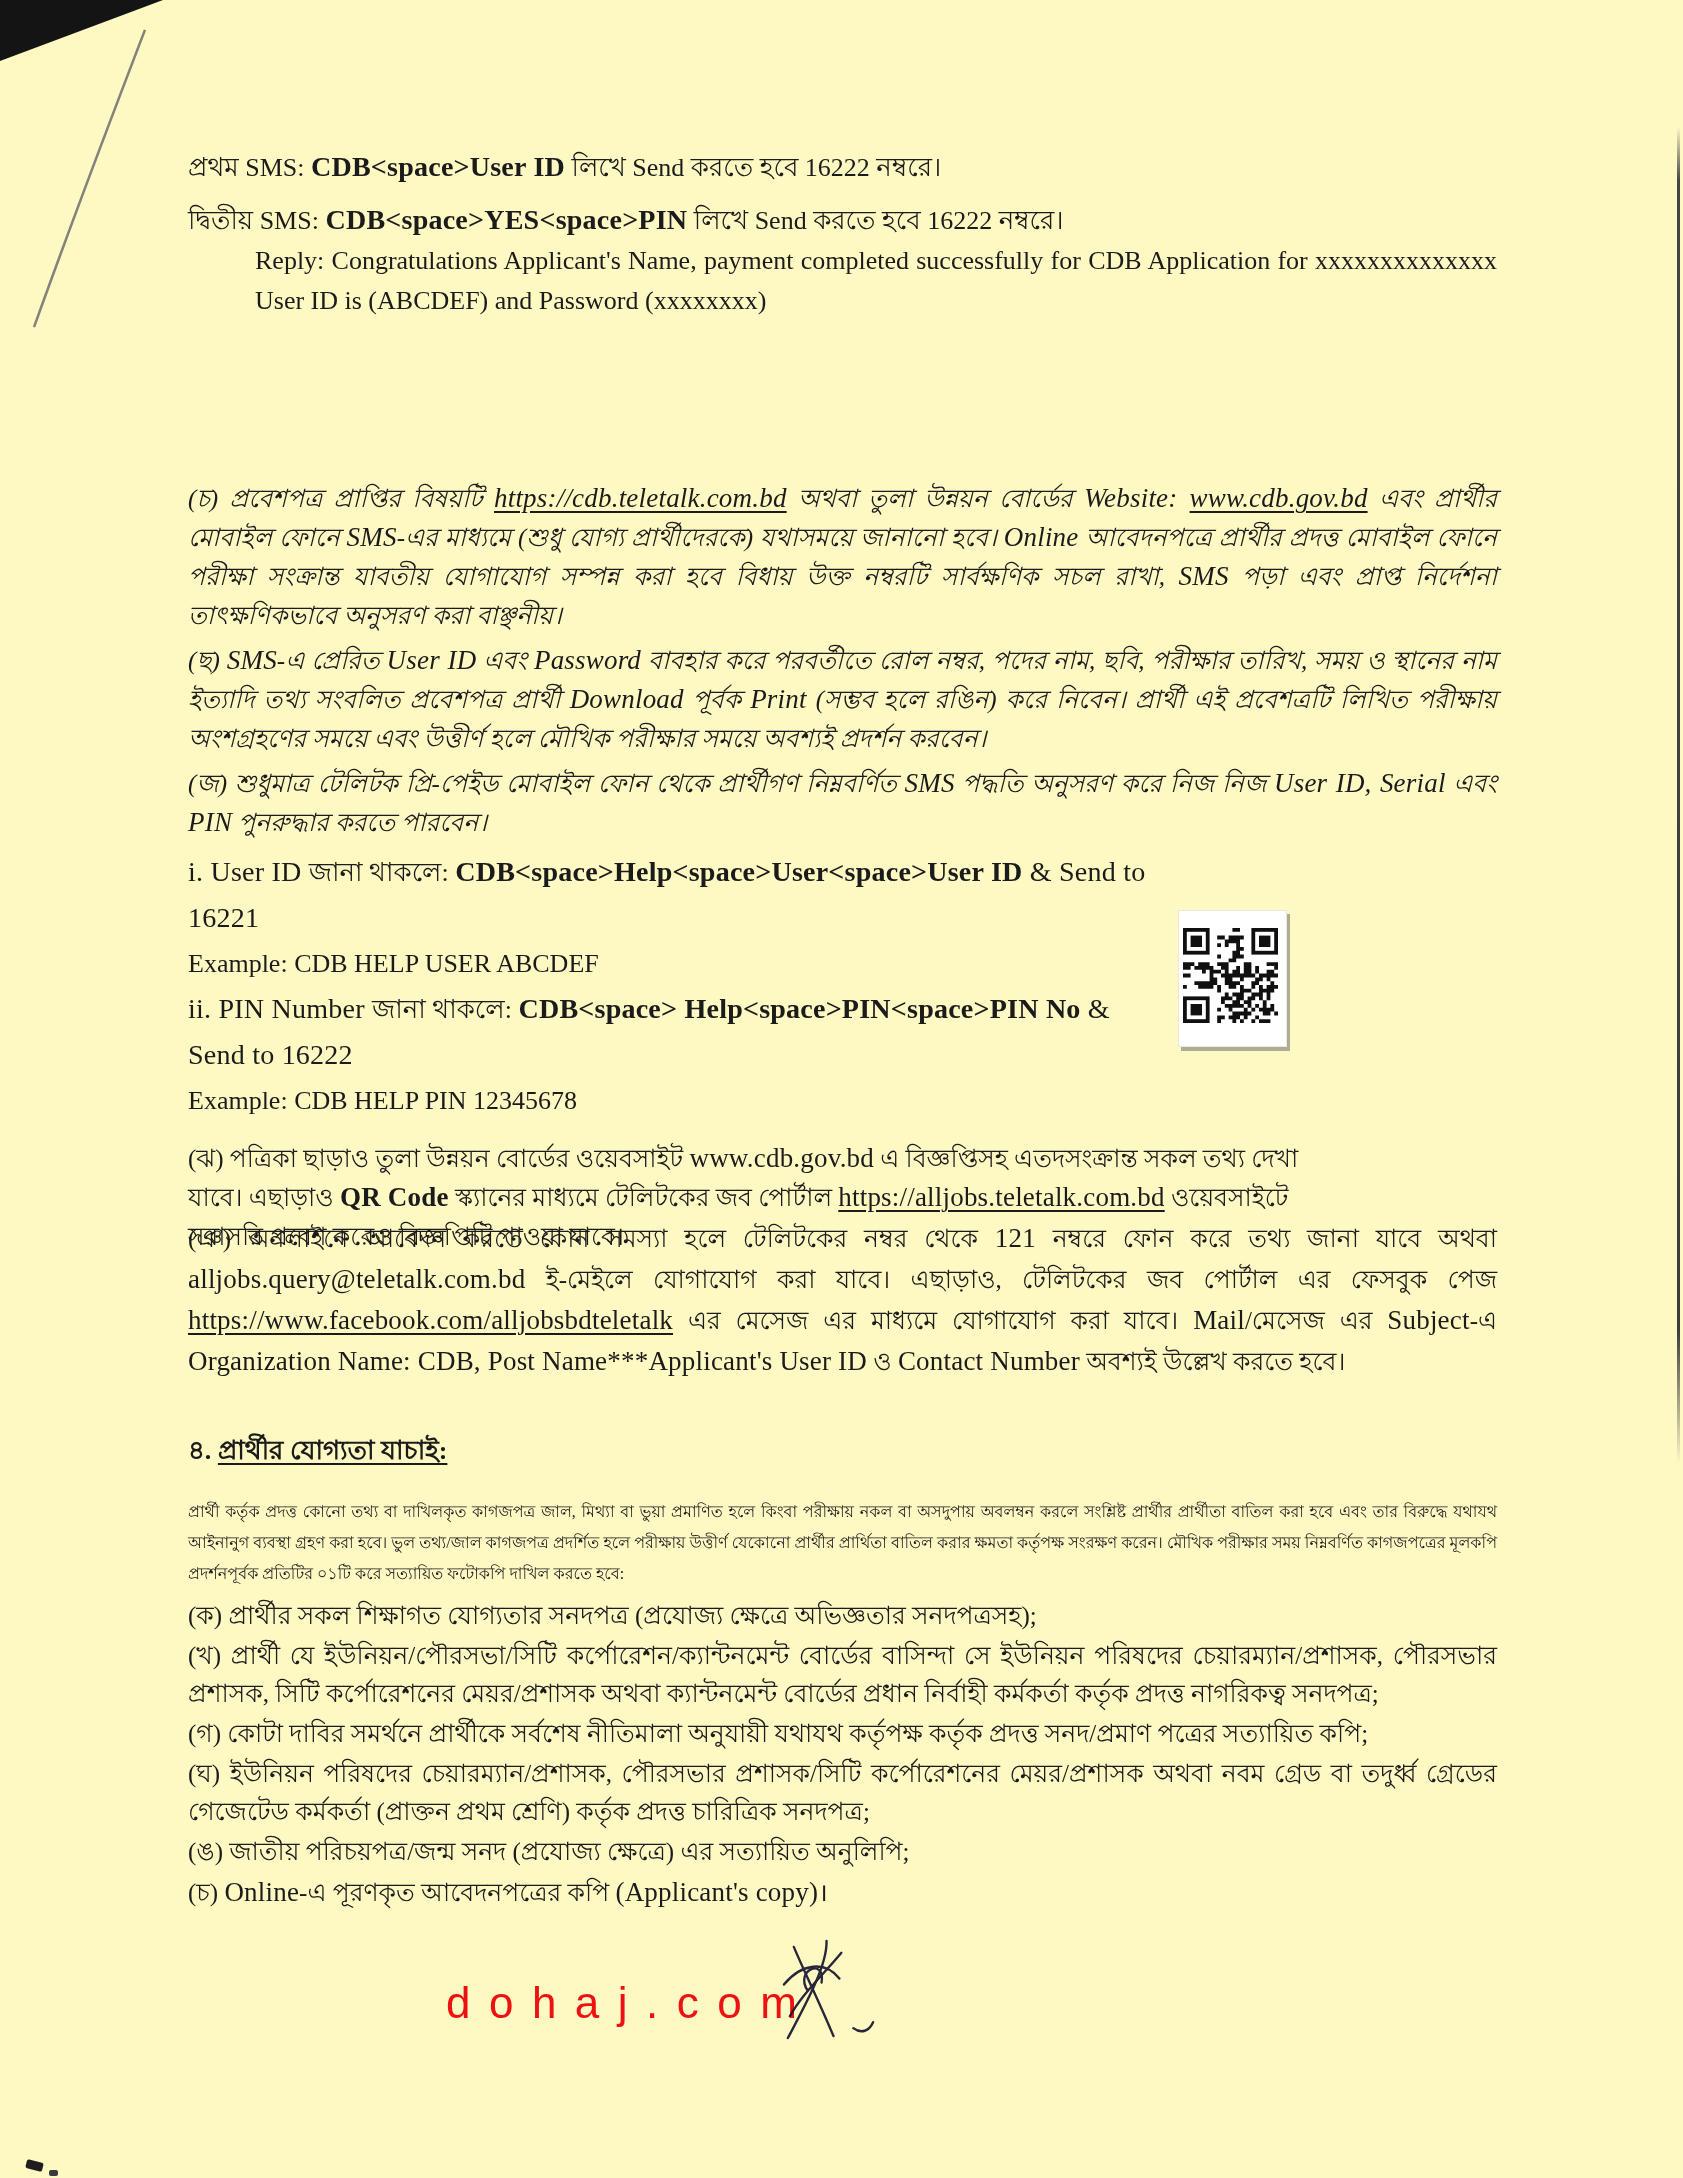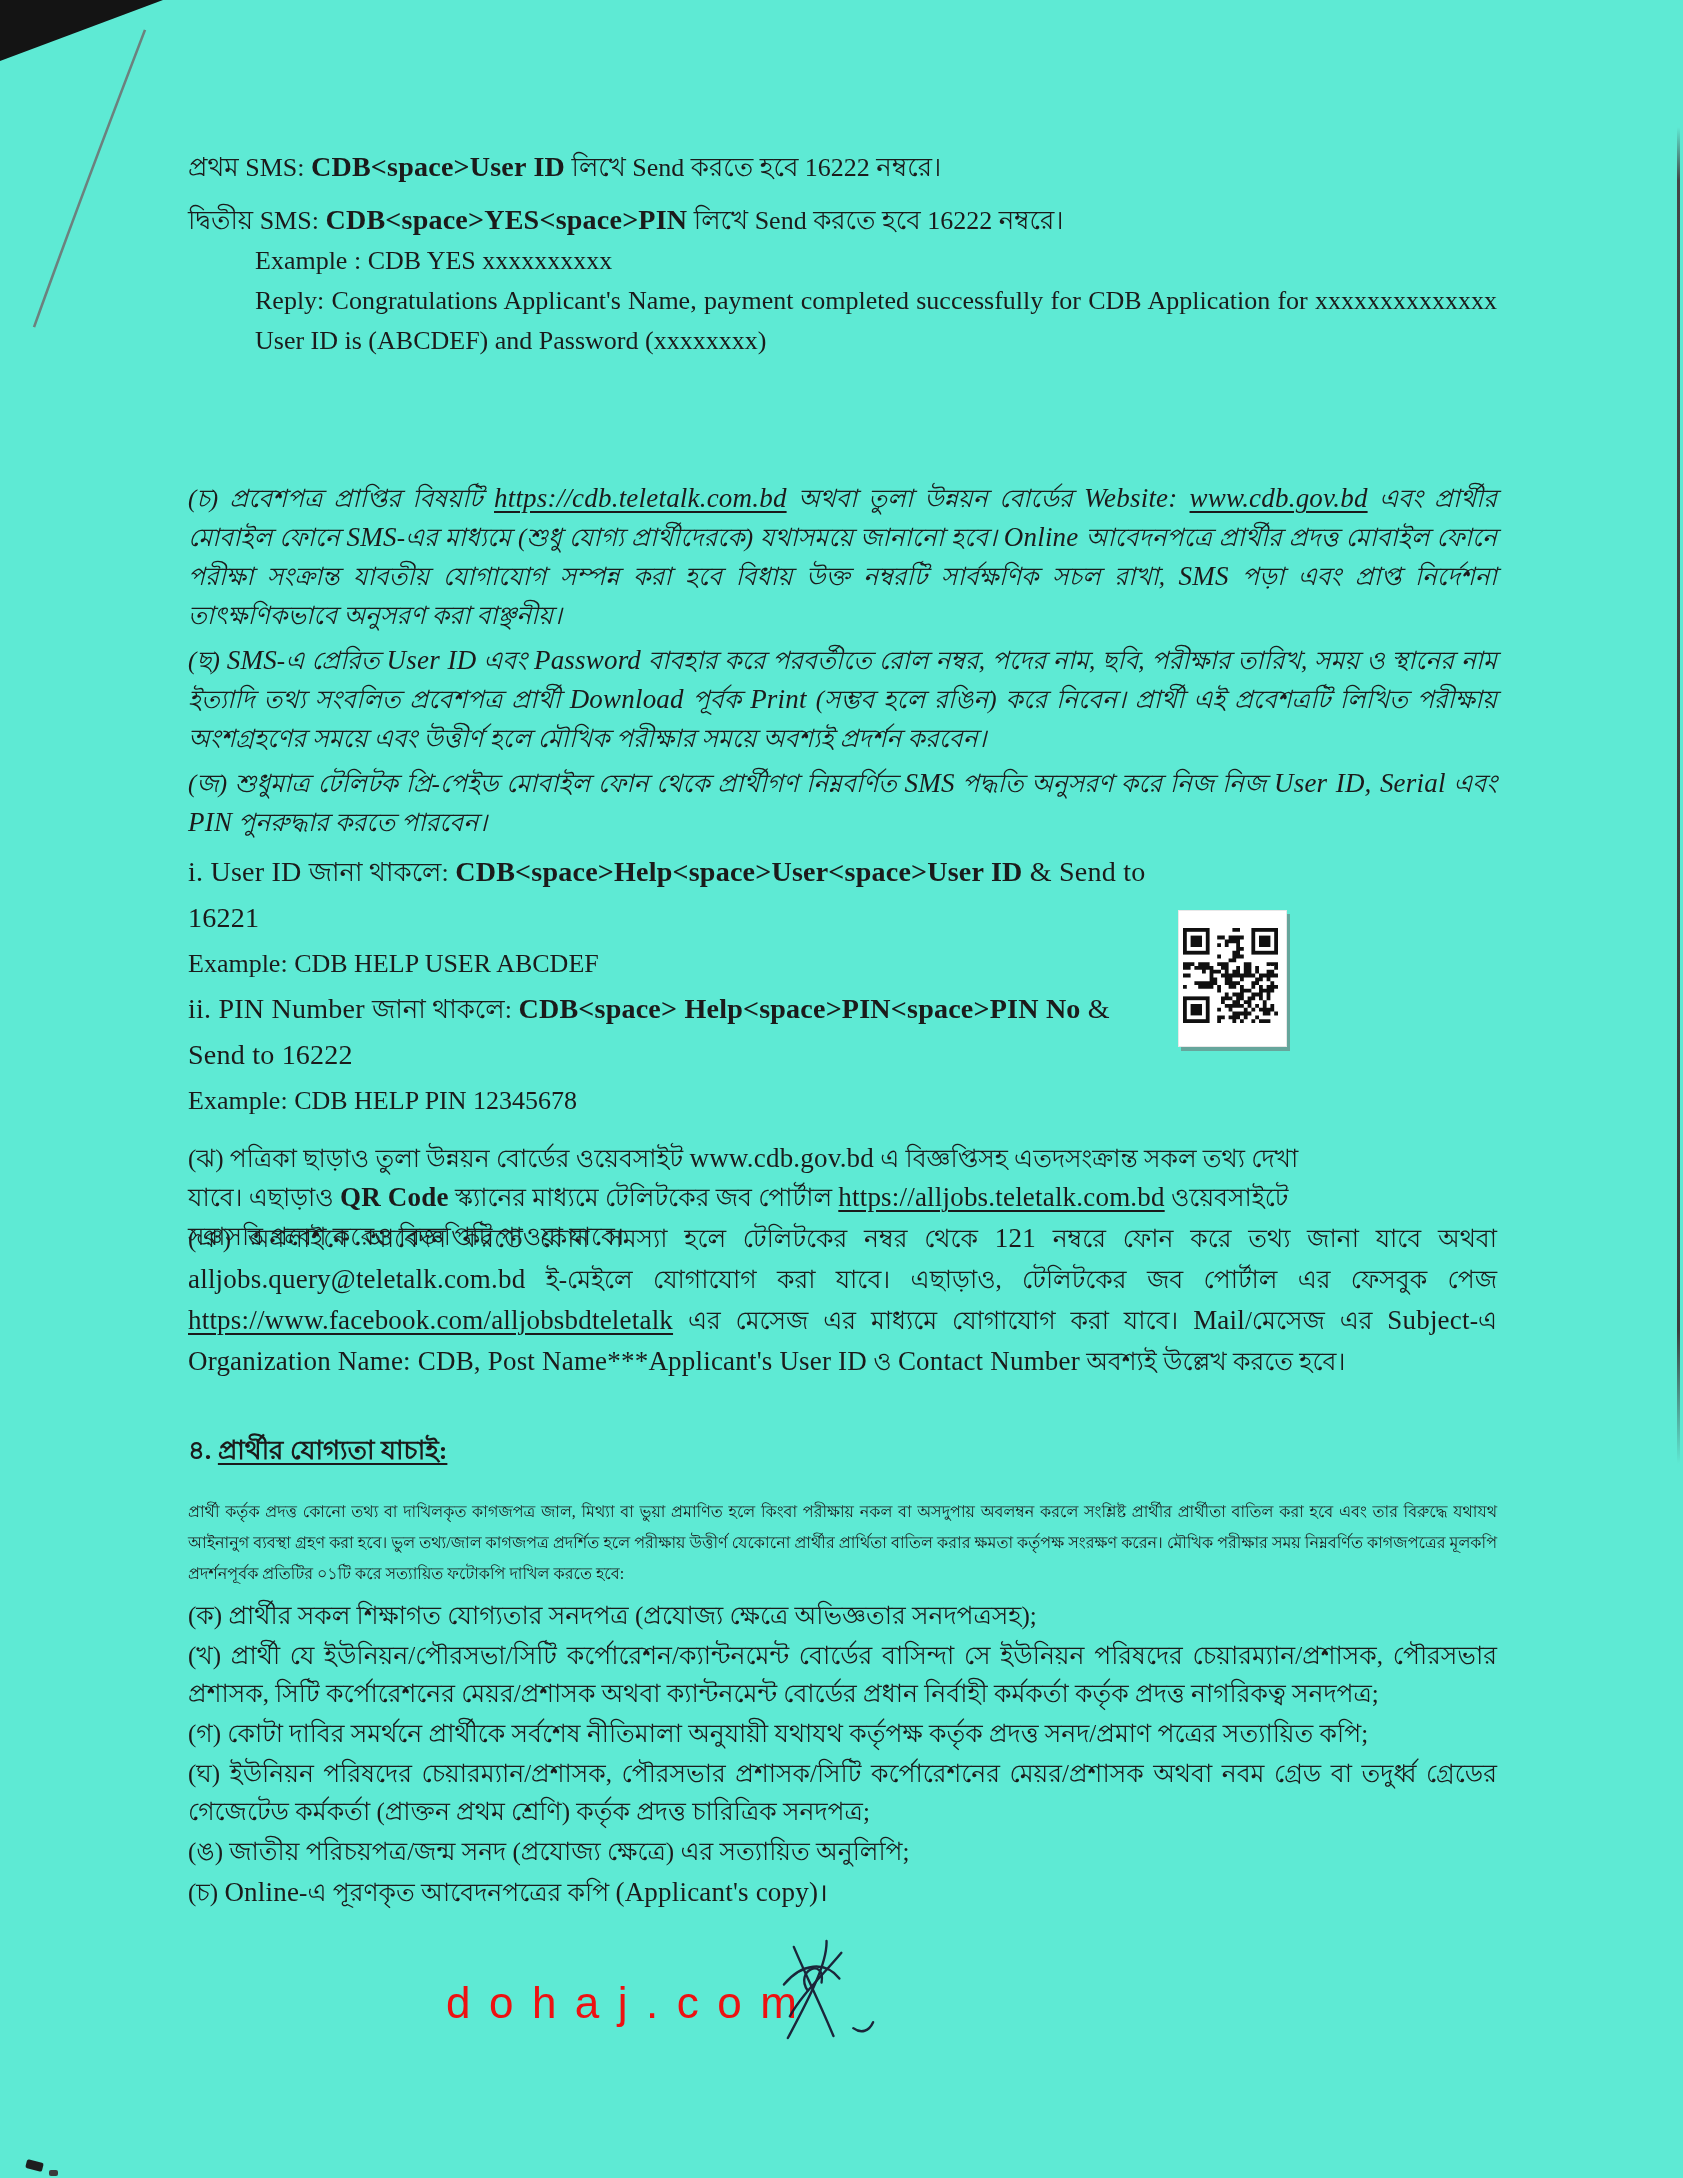--- a/index.html
+++ b/index.html
@@ -1,18 +1,18 @@
 <!DOCTYPE html>
 <html><head>
 <meta charset="utf-8">
 <style>
   html,body{margin:0;padding:0;background:#cfcfcf;}
   .page{
     position:relative; width:1683px; height:2178px; margin:0 auto;
-    background:#5eead4; overflow:hidden;
+    background:#fef9c3; overflow:hidden;
     font-family:"Liberation Serif","DejaVu Serif",serif;
     color:#1b1b1b;
   }
   p{margin:0;padding:0;}
   .grp{position:absolute; left:188px; width:1309px;}
   .j{text-align:justify;}
   .seg{white-space:pre-wrap;}
   .b{font-weight:700;}
   .u{text-decoration:underline; text-underline-offset:4px; text-decoration-thickness:2px;}
   .lat{font-size:1.08em; letter-spacing:0.2px;}
@@ -87,21 +87,20 @@
   <div class="artifact-dot2"></div>
 
   <div class="grp" id="grp-sms">
     <div>
       <p class="sms-line"><span class="seg">প্রথম SMS: </span><span class="seg b lat">CDB&lt;space&gt;User ID</span><span class="seg"> লিখে Send করতে হবে 16222 নম্বরে।</span></p>
     </div>
     <div class="gap-sms"></div>
     <div>
       <p class="sms-line"><span class="seg">দ্বিতীয় SMS: </span><span class="seg b lat">CDB&lt;space&gt;YES&lt;space&gt;PIN</span><span class="seg"> লিখে Send করতে হবে 16222 নম্বরে।</span></p>
       <div class="sms-indent">
-        <p>Example : CDB YES xxxxxxxxxx</p>
         <p class="j">Reply: Congratulations Applicant's Name, payment completed successfully for CDB Application for xxxxxxxxxxxxxx User ID is (ABCDEF) and Password (xxxxxxxx)</p>
       </div>
     </div>
   </div>
 
   <div class="grp" id="grp-paras">
     <p class="bnpara j"><span class="seg">(চ) প্রবেশপত্র প্রাপ্তির বিষয়টি </span><span class="seg lat u">https://cdb.teletalk.com.bd</span><span class="seg"> অথবা তুলা উন্নয়ন বোর্ডের </span><span class="seg lat">Website: </span><span class="seg lat u">www.cdb.gov.bd</span><span class="seg"> এবং প্রার্থীর মোবাইল ফোনে </span><span class="seg lat">SMS</span><span class="seg">-এর মাধ্যমে (শুধু যোগ্য প্রার্থীদেরকে) যথাসময়ে জানানো হবে। </span><span class="seg lat">Online</span><span class="seg"> আবেদনপত্রে প্রার্থীর প্রদত্ত মোবাইল ফোনে পরীক্ষা সংক্রান্ত যাবতীয় যোগাযোগ সম্পন্ন করা হবে বিধায় উক্ত নম্বরটি সার্বক্ষণিক সচল রাখা, </span><span class="seg lat">SMS</span><span class="seg"> পড়া এবং প্রাপ্ত নির্দেশনা তাৎক্ষণিকভাবে অনুসরণ করা বাঞ্ছনীয়।</span></p>
     <p class="bnpara j mt6"><span class="seg">(ছ) </span><span class="seg lat">SMS</span><span class="seg">-এ প্রেরিত </span><span class="seg lat">User ID</span><span class="seg"> এবং </span><span class="seg lat">Password</span><span class="seg"> বাবহার করে পরবর্তীতে রোল নম্বর, পদের নাম, ছবি, পরীক্ষার তারিখ, সময় ও স্থানের নাম ইত্যাদি তথ্য সংবলিত প্রবেশপত্র প্রার্থী </span><span class="seg lat">Download</span><span class="seg"> পূর্বক </span><span class="seg lat">Print</span><span class="seg"> (সম্ভব হলে রঙিন) করে নিবেন। প্রার্থী এই প্রবেশত্রটি লিখিত পরীক্ষায় অংশগ্রহণের সময়ে এবং উত্তীর্ণ হলে মৌখিক পরীক্ষার সময়ে অবশ্যই প্রদর্শন করবেন।</span></p>
     <p class="bnpara j mt6"><span class="seg">(জ) শুধুমাত্র টেলিটক প্রি-পেইড মোবাইল ফোন থেকে প্রার্থীগণ নিম্নবর্ণিত </span><span class="seg lat">SMS</span><span class="seg"> পদ্ধতি অনুসরণ করে নিজ নিজ </span><span class="seg lat">User ID, Serial</span><span class="seg"> এবং </span><span class="seg lat">PIN</span><span class="seg"> পুনরুদ্ধার করতে পারবেন।</span></p>
   </div>

